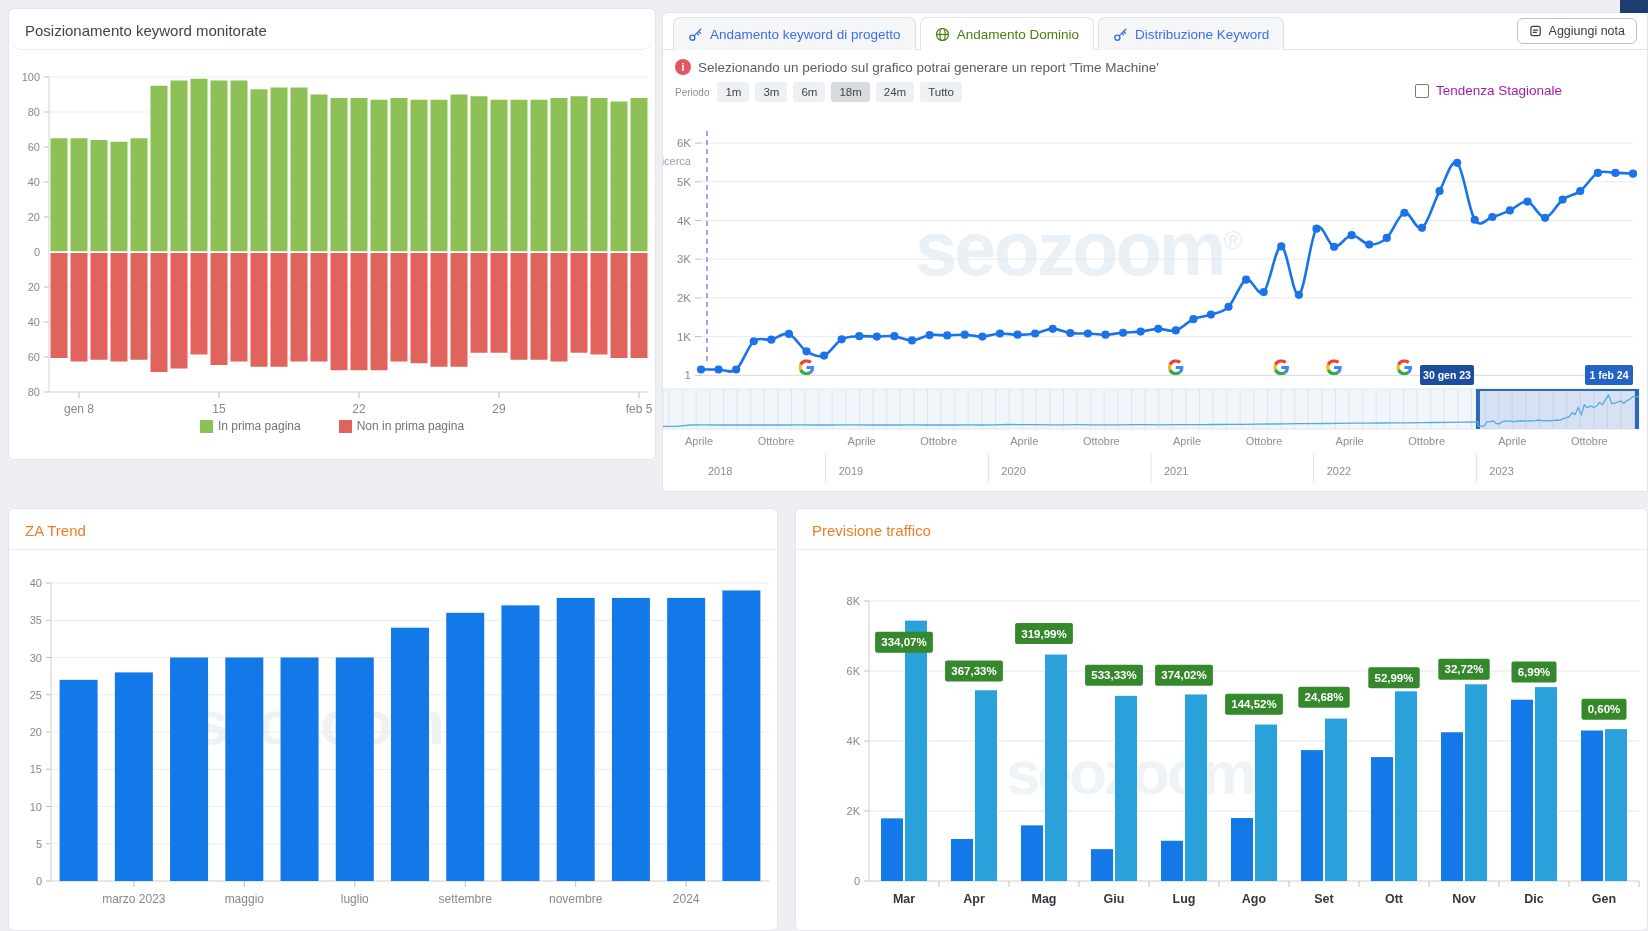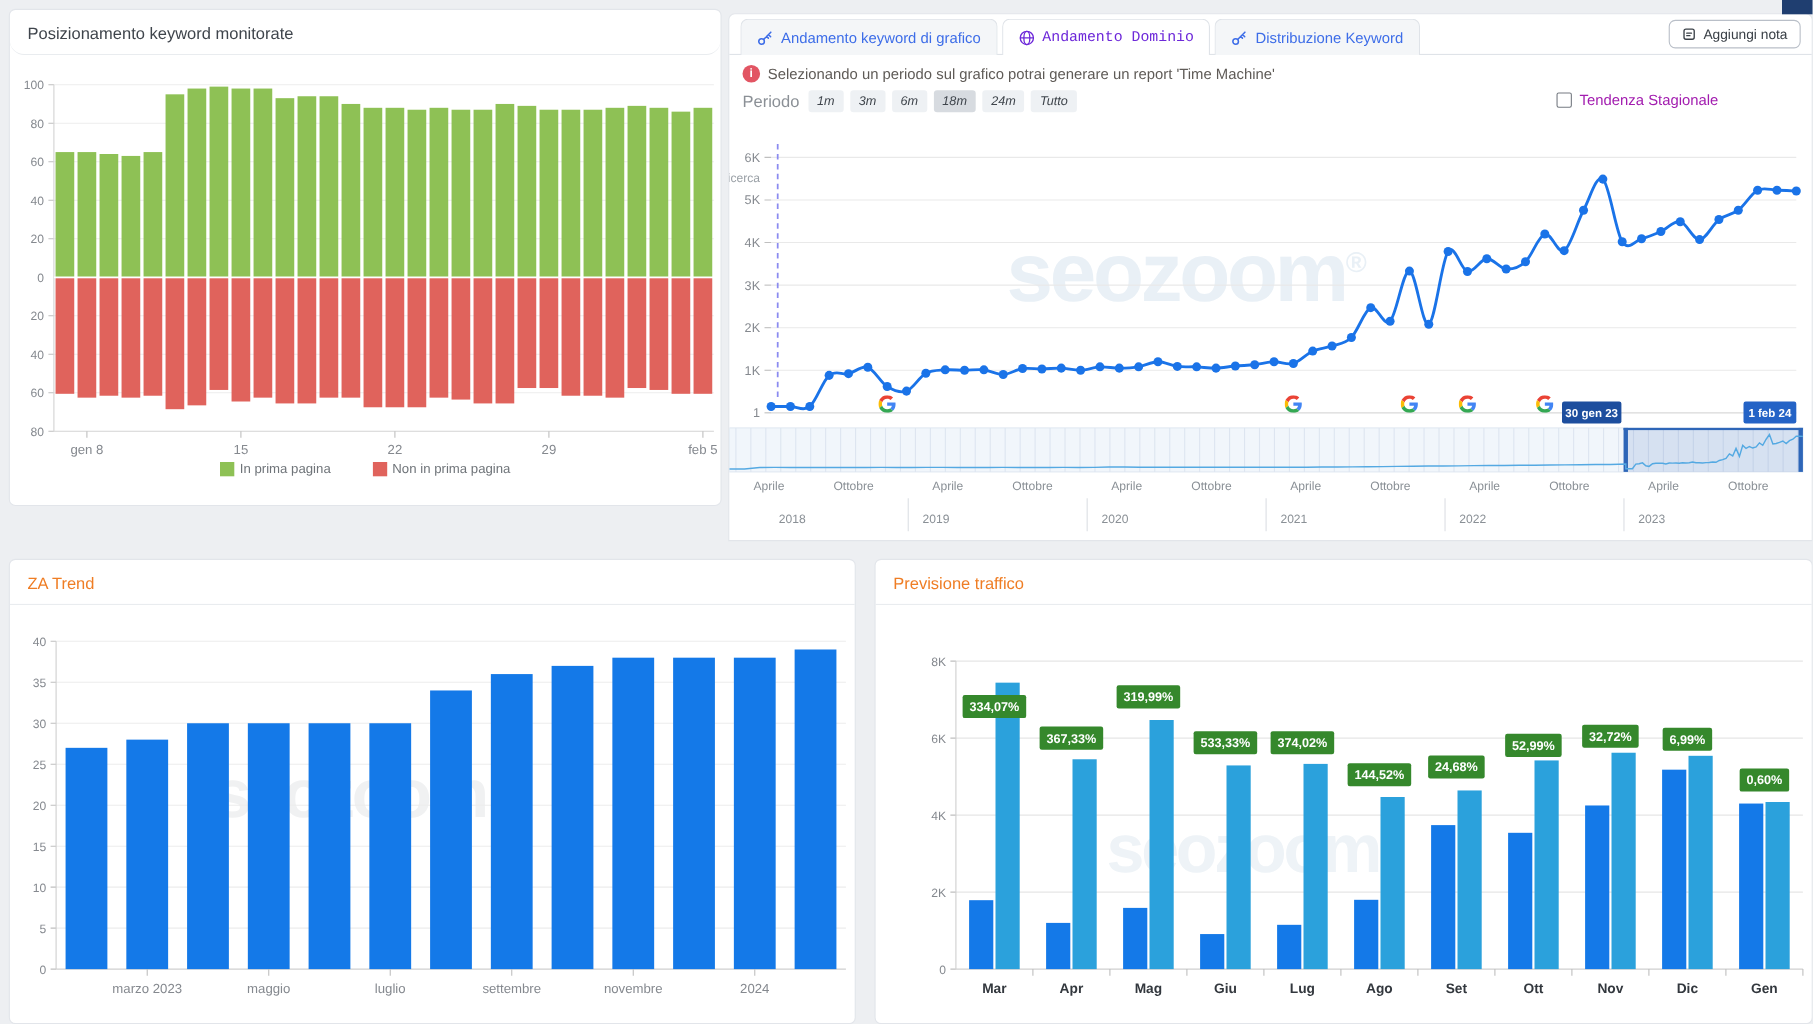--- a/index.html
+++ b/index.html
@@ -19,33 +19,33 @@
   .legend-swatch{width:13px;height:13px;}
   .legend-label{font-size:12px;color:#6f7479;}
   
   #panel-and{position:absolute;left:662px;top:12px;width:986px;height:480px;background:#fff;
              border:1px solid #e2e5ea;border-radius:6px 6px 0 0;}
   .tabs-row{position:relative;height:37px;border-bottom:1px solid #dfe3e8;display:flex;
             align-items:flex-end;padding-left:10px;gap:4px;}
   .tab{display:flex;align-items:center;gap:7px;padding:9px 14px 8px 14px;font-size:13.5px;
        background:#f4f6f8;color:#3d6de8;border:1px solid #dfe3e8;border-bottom:none;
        border-radius:7px 7px 0 0;position:relative;top:1px;cursor:pointer;white-space:nowrap;}
-  .tab.active{background:#fff;color:#6d28d9;z-index:2;font-family:Liberation Mono, monospace;}
+  .tab.active{background:#fff;color:#4d7c0f;z-index:2;}
   .tab .ticon{width:15px;height:15px;flex:0 0 auto;}
   .add-note-btn{position:absolute;top:5px;right:10px;display:flex;align-items:center;gap:6px;
       border:1px solid #b9bfc8;border-radius:6px;background:#fff;padding:5px 11px;
       font-size:12.5px;color:#3a4047;cursor:pointer;z-index:3;font-family:inherit;}
   .info-row{position:absolute;left:12px;top:46px;display:flex;align-items:center;gap:7px;
             font-size:13.5px;color:#5f5b57;}
   .info-dot{width:16px;height:16px;border-radius:50%;background:#e25563;color:#fff;font-size:11px;
             font-weight:bold;display:flex;align-items:center;justify-content:center;flex:0 0 auto;}
   .periodo-row{position:absolute;left:12px;top:69px;display:flex;align-items:center;gap:6px;}
-  .periodo-label{font-size:15px;color:#8b9096;margin-right:2px;text-align:center;}
+  .periodo-label{font-size:10px;color:#8b9096;margin-right:2px;text-align:center;}
   .pbtn{font-size:11.5px;color:#3f454c;background:#eef1f4;border:none;border-radius:3px;
-        padding:4px 8px;cursor:pointer;font-family:inherit;font-style:italic;}
+        padding:4px 8px;cursor:pointer;font-family:inherit;}
   .pbtn.active{background:#d7dbe0;}
   .seasonal{position:absolute;top:70px;left:752px;display:flex;align-items:center;gap:7px;
             font-size:13.5px;color:#a21caf;}
   .checkbox{width:14px;height:14px;border:1.5px solid #767b82;border-radius:2px;background:#fff;}
   #corner-artifact{position:absolute;left:1620px;top:0;width:28px;height:13px;background:#1f3e70;}
 </style>
 </head>
 <body>
 
 <svg width="0" height="0" style="position:absolute">
@@ -189,21 +189,21 @@
         </div>
       </div>
   </div>
 
   <div id="panel-and">
     <div class="tabs-row">
         <div class="tab">
           <svg class="ticon" viewBox="0 0 16 16">
             <use href="#keyicon"></use>
           </svg>
-          <span>Andamento keyword di grafico</span>
+          <span>Andamento keyword di progetto</span>
         </div>
         <div class="tab active">
           <svg class="ticon" viewBox="0 0 16 16">
             <use href="#globeicon"></use>
           </svg>
           <span>Andamento Dominio</span>
         </div>
         <div class="tab">
           <svg class="ticon" viewBox="0 0 16 16">
             <use href="#keyicon"></use>

